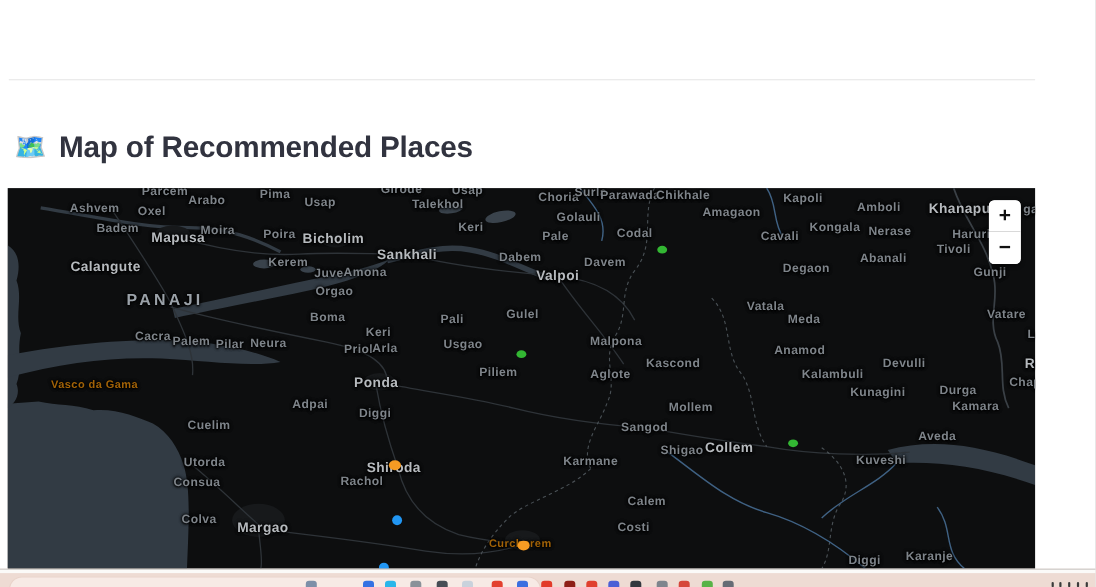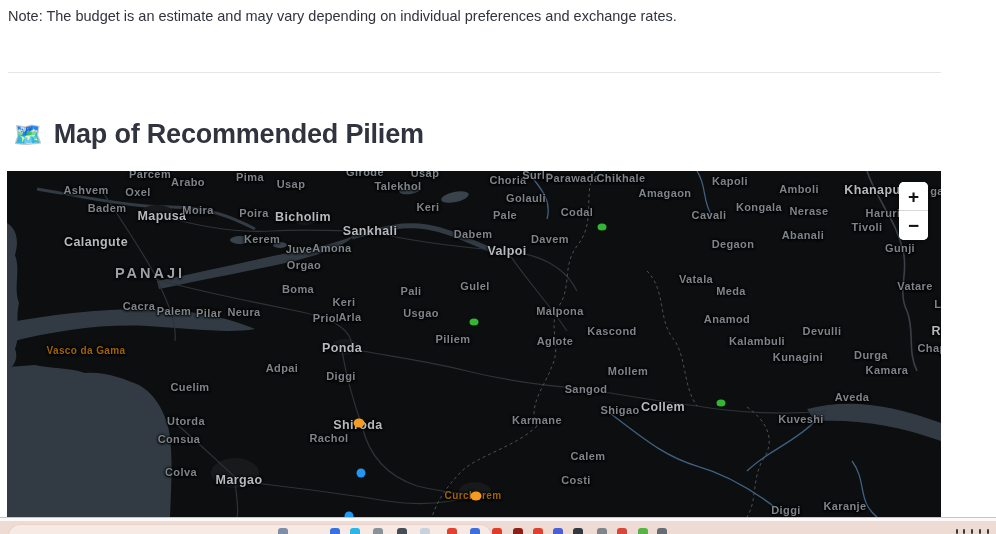--- a/index.html
+++ b/index.html
@@ -43,27 +43,26 @@
   .tabshape{position:absolute;left:8px;top:6px;width:482px;height:11px;background:#f7eae5;
             border:1px solid #e9d3ca;border-bottom:none;border-radius:12px 12px 0 0;}
   .tico{position:absolute;top:10px;width:10px;height:7px;border-radius:3px 3px 0 0;}
   .cmark{position:absolute;top:11px;width:2px;height:5px;background:#3b3b3b;border-radius:1px;}
 </style>
 </head>
 <body>
 
 <div class="page">
 
-  <p class="note">Note: The budget is an estimate and may vary depending on individual preferences and exchange rates.</p>
 
   <hr class="divider">
 
   <h2 class="heading">
     <span class="emoji">🗺️</span>
-    <span>Map of Recommended Piliem</span>
+    <span>Map of Recommended Places</span>
   </h2>
 
   <div class="map">
     <svg width="934" height="346" viewBox="0 0 934 346">
 
       <path d="M0,196 L28,194 C45,198 60,196 78,202 C98,200 118,208 132,214 C146,222 155,236 160,252 C166,272 165,300 163,346 L0,346 Z" fill="#323b44"></path>
       <path d="M0,52 C10,58 12,70 8,84 C14,100 6,116 12,132 C8,150 14,162 8,178 C12,188 6,196 0,200 Z" fill="#323b44"></path>
       <path d="M0,152 C40,144 90,138 140,138 C180,138 220,146 248,158 C220,163 180,157 140,155 C95,153 50,159 0,172 Z" fill="#323b44"></path>
       <path d="M150,110 C200,100 250,88 300,78 C320,74 335,70 348,64 C335,78 300,88 260,96 C220,104 180,112 152,118 Z" fill="#323b44"></path>
       <path d="M345,66 C375,58 395,52 420,56 C445,60 465,72 492,82" stroke="#323b44" stroke-width="5" fill="none"></path>

